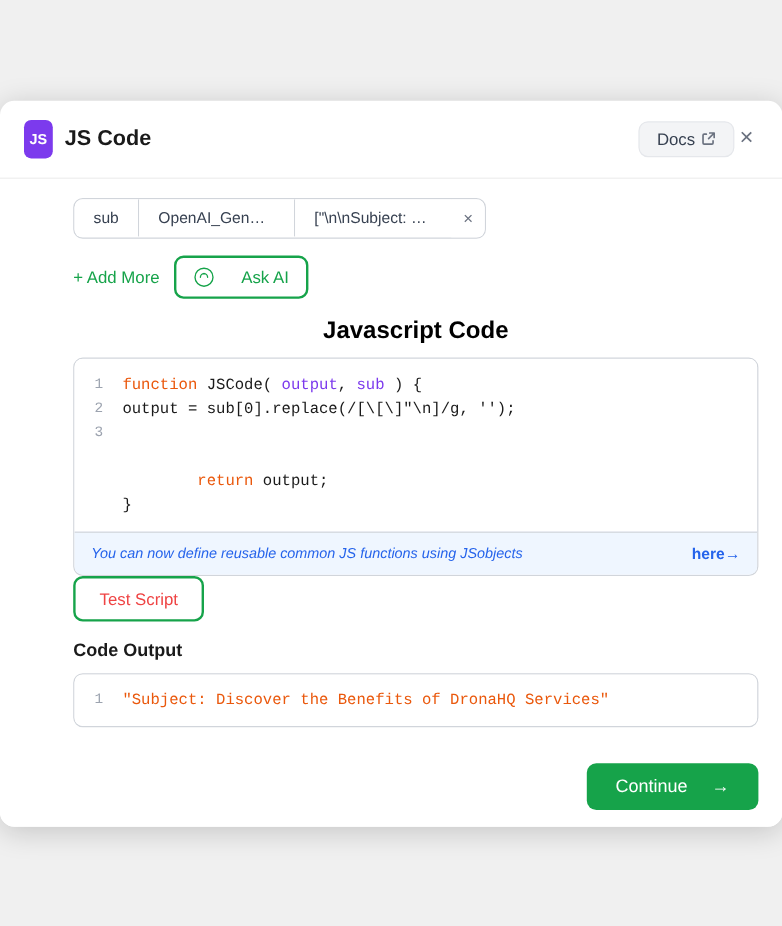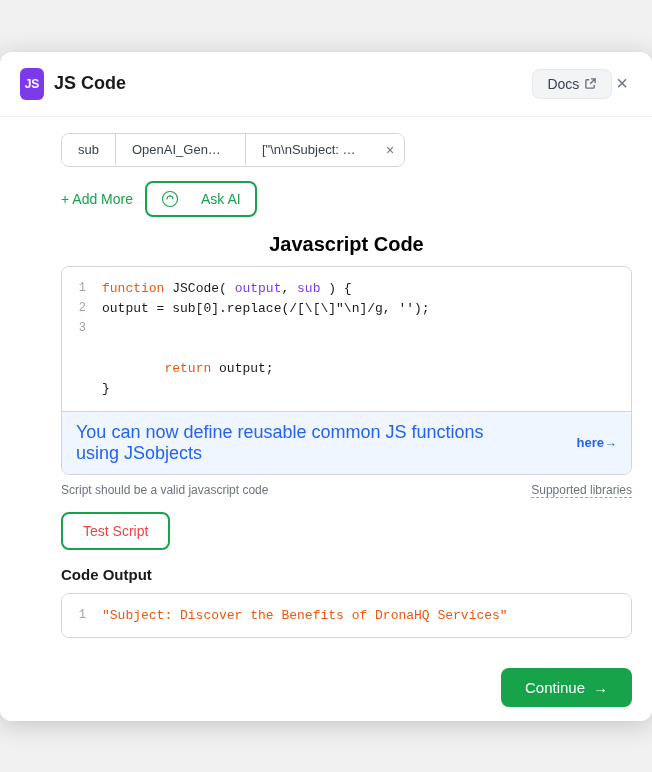--- a/index.html
+++ b/index.html
@@ -186,23 +186,24 @@
     .param { color: #7c3aed; }
     .code-info-banner {
       background: #eff6ff;
       border-top: 1px solid #d1d5db;
       padding: 10px 14px;
       display: flex;
       align-items: center;
       justify-content: space-between;
     }
     .banner-text {
-      font-size: 18px;
+      font-size: 12px;
       color: #2563eb;
       max-width: 80%;
+      font-style: italic;
     }
     .here-link {
       font-size: 13px;
       color: #2563eb;
       font-weight: 600;
       white-space: nowrap;
       cursor: pointer;
     }
     .code-footer {
       display: flex;
@@ -257,21 +258,21 @@
     .output-string { color: #ea580c; }
     .modal-footer {
       display: flex;
       justify-content: flex-end;
       padding: 14px 20px;
       background: #fff;
     }
     .continue-btn {
       display: flex;
       align-items: center;
-      gap: 8px;
+      gap: 20px;
       padding: 11px 24px;
       background: #16a34a;
       border: none;
       border-radius: 8px;
       color: #fff;
       font-size: 15px;
       font-weight: 500;
       cursor: pointer;
     }
   </style>
@@ -356,24 +357,20 @@
             <span class="line-code">}</span>
           </div>
         </div>
 
         <div class="code-info-banner">
           <span class="banner-text">You can now define reusable common JS functions using JSobjects</span>
           <span class="here-link">here→</span>
         </div>
       </div>
 
-      <div class="code-footer">
-        <span class="hint-text">Script should be a valid javascript code</span>
-        <span class="supported-lib">Supported libraries</span>
-      </div>
     </div>
 
     
     <button class="test-btn">Test Script</button>
 
     
     <div>
       <div class="output-section-title">Code Output</div>
       <div class="output-editor">
         <div class="output-lines">

